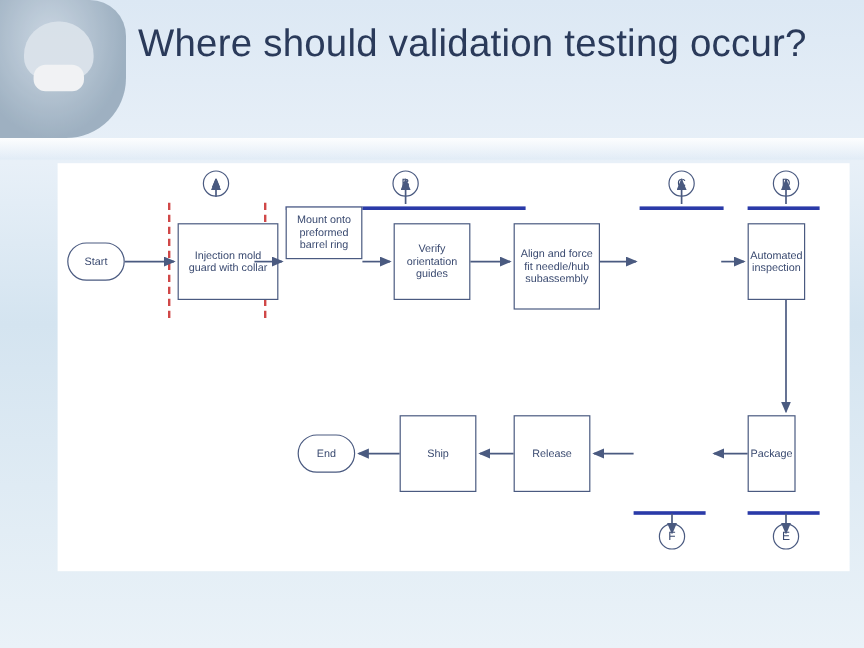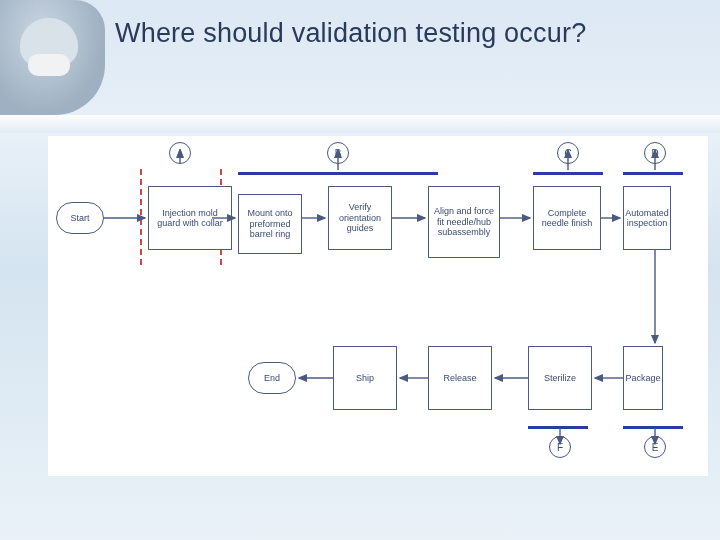--- a/index.html
+++ b/index.html
@@ -38,21 +38,21 @@
   .bg-band {
     position: absolute;
     left: 0; top: 115px;
     width: 100%; height: 18px;
     background: linear-gradient(180deg, rgba(255,255,255,.9), rgba(200,220,240,.2));
   }
   .title {
     position: absolute;
     top: 18px;
     left: 115px;
-    font-size: 27px;
+    font-size: 32px;
     color: #2a3a5a;
     font-weight: 400;
     letter-spacing: .2px;
   }
   .diagram {
     position: absolute;
     left: 48px;
     top: 136px;
     width: 660px;
     height: 340px;
@@ -126,28 +126,26 @@
   <div class="dash-red" style="left:172px; top:33px; height:96px"></div>
 
   <div class="blue-bar" style="left:190px; top:36px; width:200px"></div>
   <div class="blue-bar" style="left:485px; top:36px; width:70px"></div>
   <div class="blue-bar" style="left:575px; top:36px; width:60px"></div>
   <div class="blue-bar" style="left:575px; top:290px; width:60px"></div>
   <div class="blue-bar" style="left:480px; top:290px; width:60px"></div>
 
   <div class="box start-end" style="left:8px; top:66px">Start</div>
   <div class="box" style="left:100px; top:50px; width:84px; height:64px">Injection mold guard with collar</div>
-  <div class="box" style="left:190px; top:58px; width:64px; height:60px">Mount onto preformed barrel ring</div>
+  <div class="box" style="left:190px; top:36px; width:64px; height:44px">Mount onto preformed barrel ring</div>
   <div class="box" style="left:280px; top:50px; width:64px; height:64px">Verify orientation guides</div>
   <div class="box" style="left:380px; top:50px; width:72px; height:72px">Align and force fit needle/hub subassembly</div>
-  <div class="box" style="left:485px; top:50px; width:68px; height:64px">Complete needle finish</div>
   <div class="box" style="left:575px; top:50px; width:48px; height:64px">Automated inspection</div>
 
   <div class="box" style="left:575px; top:210px; width:40px; height:64px">Package</div>
-  <div class="box" style="left:480px; top:210px; width:64px; height:64px">Sterilize</div>
   <div class="box" style="left:380px; top:210px; width:64px; height:64px">Release</div>
   <div class="box" style="left:285px; top:210px; width:64px; height:64px">Ship</div>
   <div class="box start-end" style="left:200px; top:226px">End</div>
 
   <svg class="arrows">
     <defs>
       <marker id="ah" markerWidth="7" markerHeight="7" refX="6" refY="3" orient="auto">
         <path d="M0,0 L7,3 L0,6 Z" fill="#4a5a80"></path>
       </marker>
     </defs>

